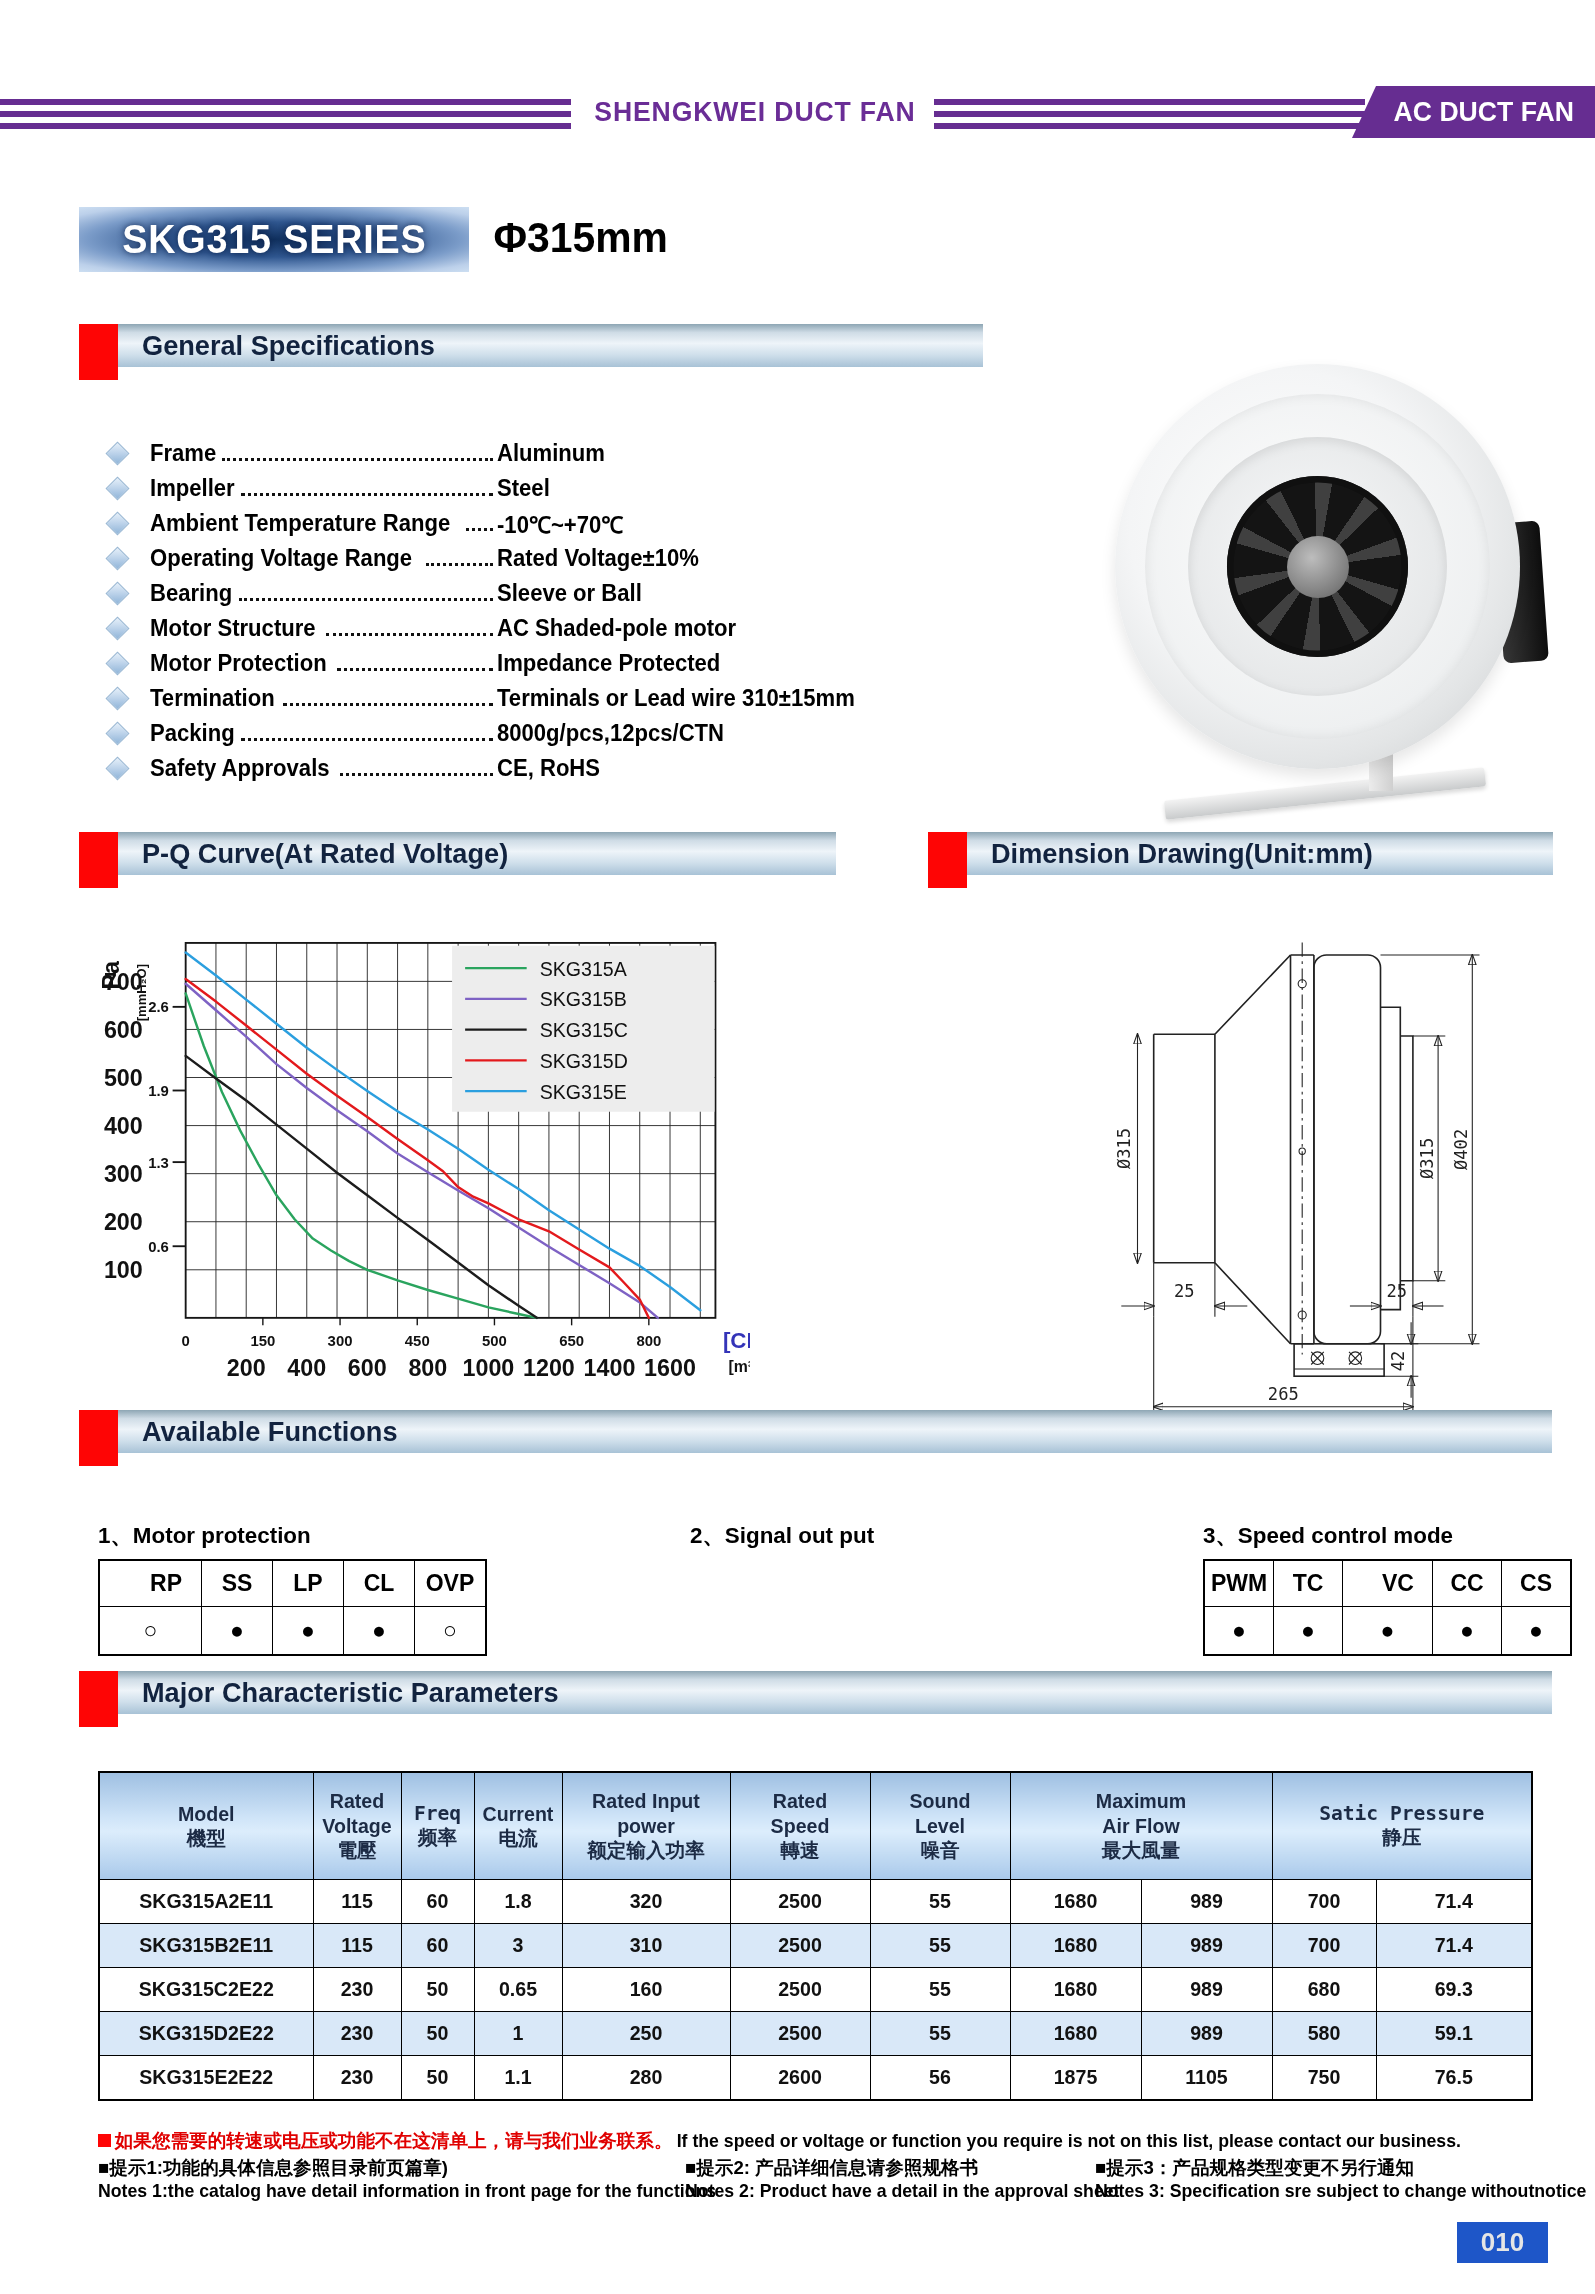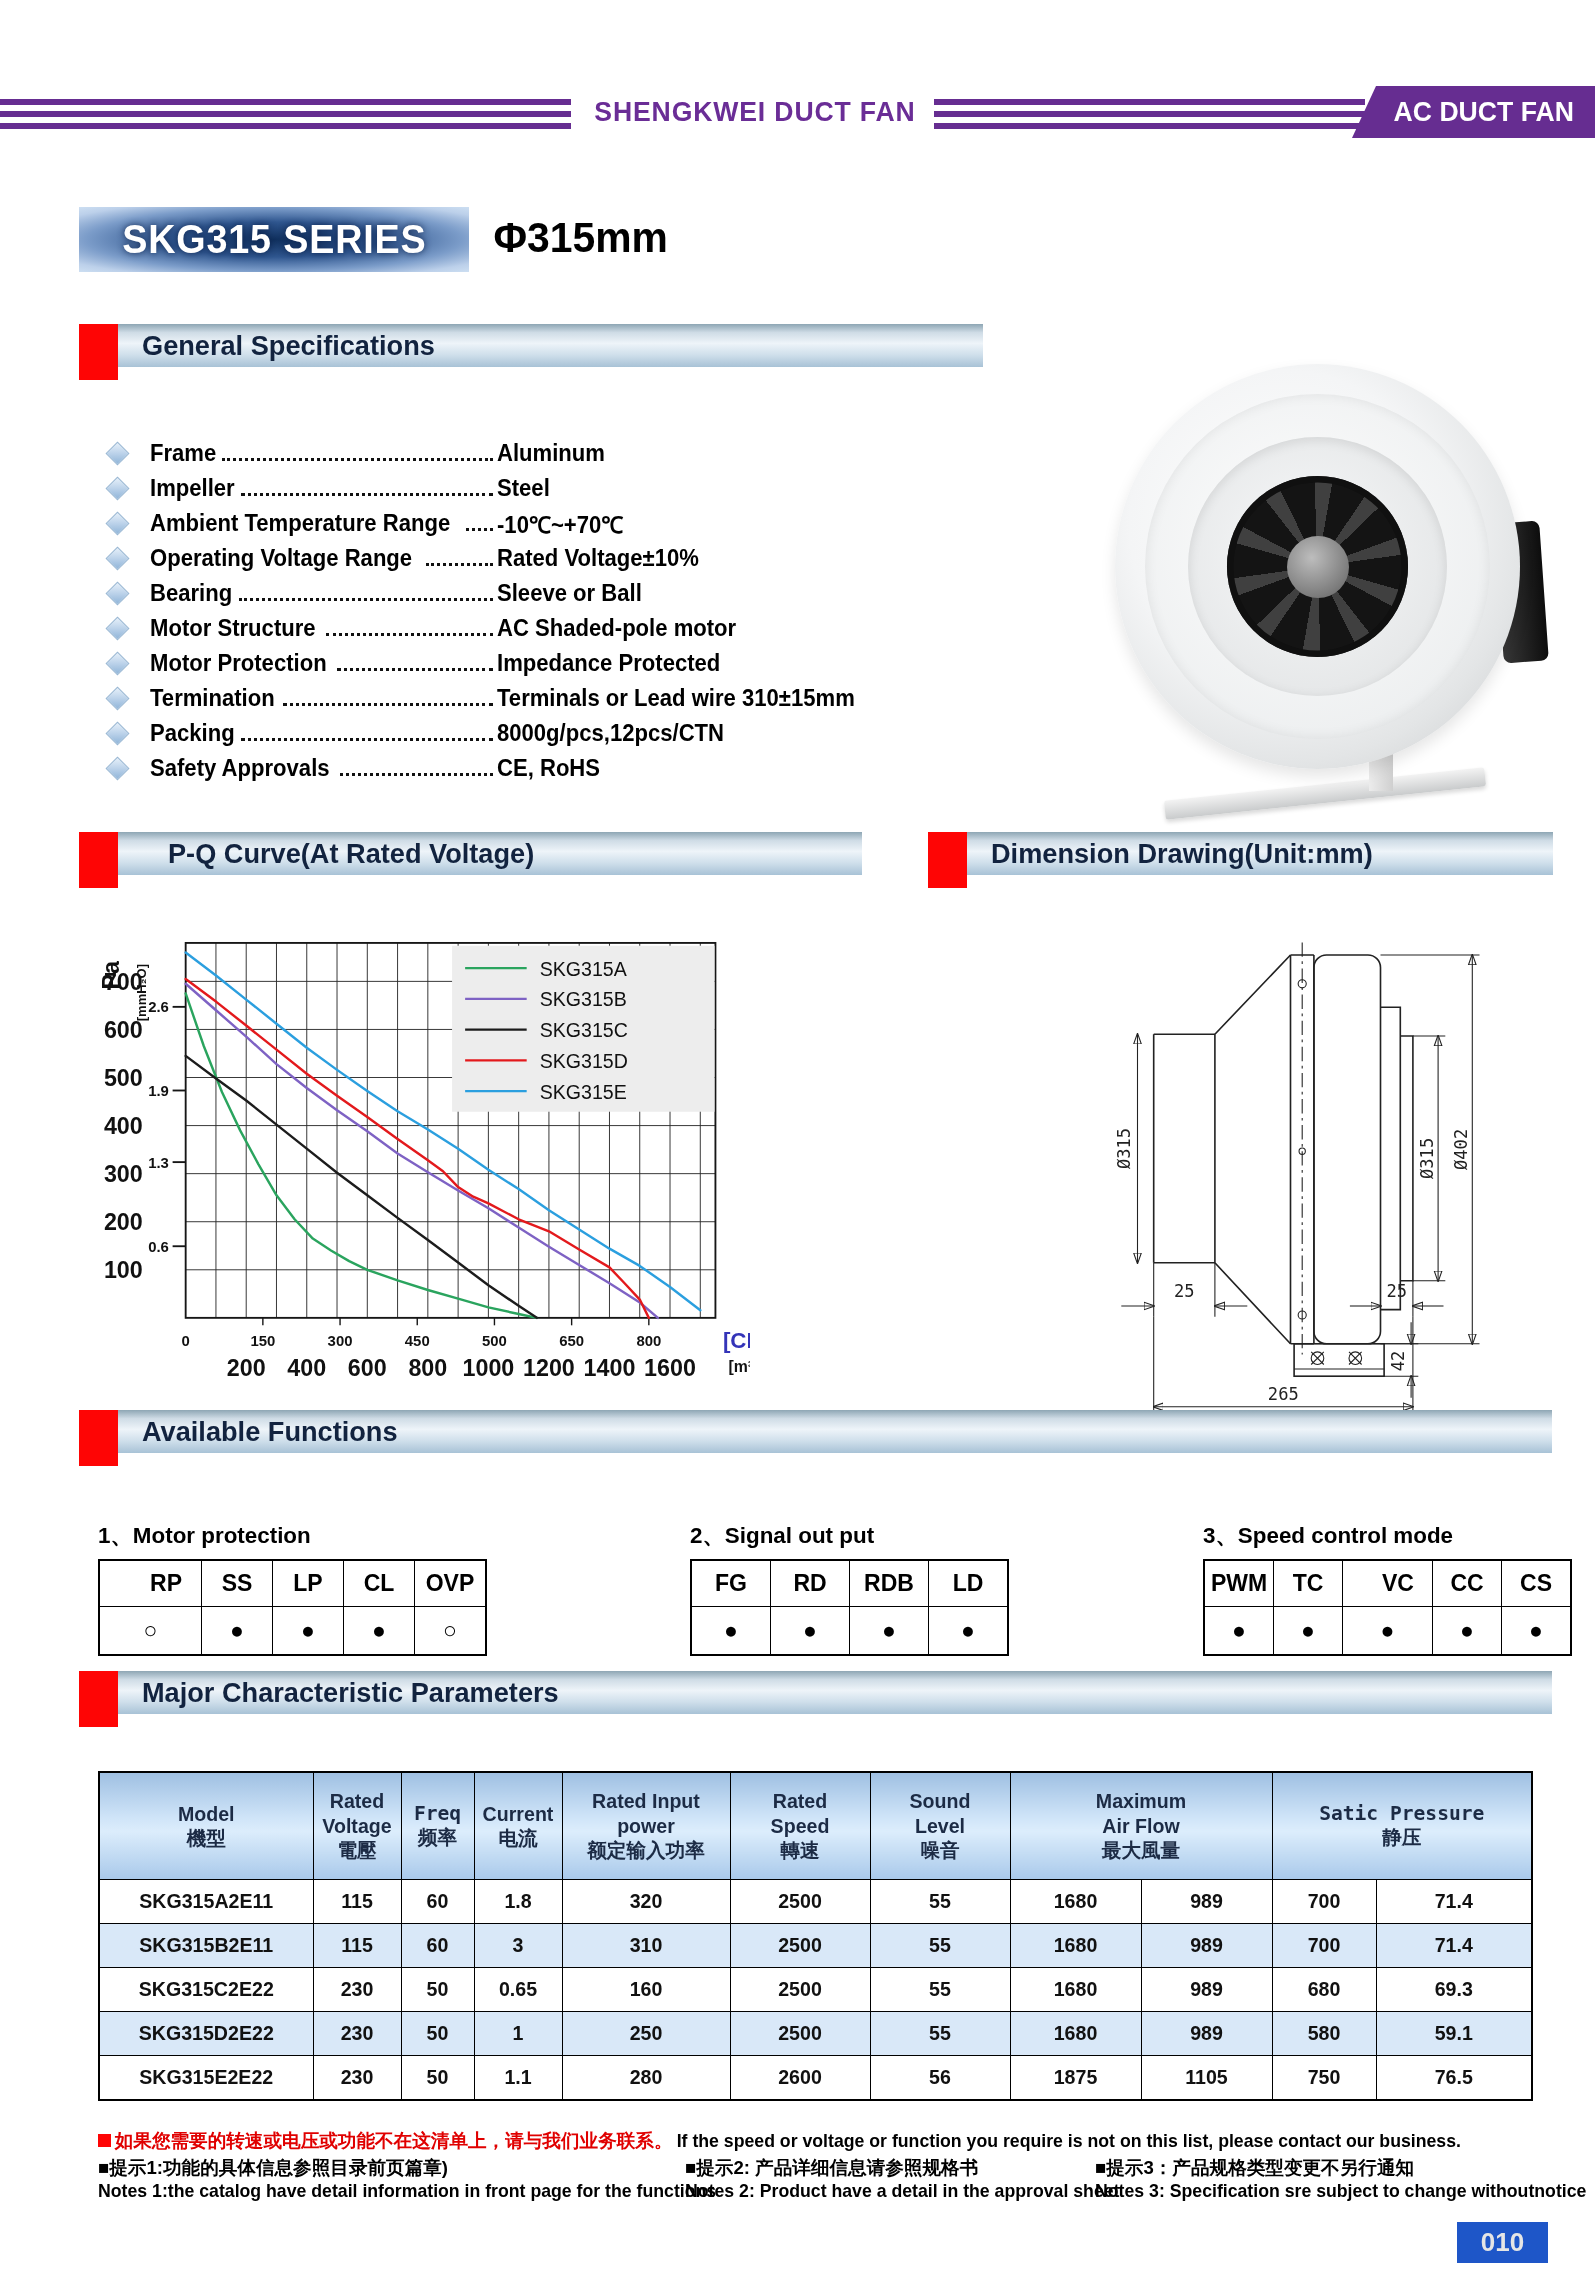--- a/index.html
+++ b/index.html
@@ -230,21 +230,21 @@
     <span class="f-handle"></span>
     <span class="f-base"></span>
     <span class="f-foot"></span>
     <span class="f-outer"></span>
     <span class="f-r2"></span>
     <span class="f-r3"></span>
     <span class="f-imp"></span>
     <span class="f-hub"></span>
   </div>
 
-  <div class="secbar" style="left:79px;top:832px;width:757px;padding-left:26px;">
+  <div class="secbar" style="left:79px;top:832px;width:757px;">
     <span class="redsq"></span>
     <span class="seclabel">P-Q Curve(At Rated Voltage)</span>
   </div>
   <div class="secbar" style="left:928px;top:832px;width:625px;">
     <span class="redsq"></span>
     <span class="seclabel">Dimension Drawing(Unit:mm)</span>
   </div>
 
   <div class="chart-wrap">
     <svg id="pqsvg" width="653" height="471" viewBox="0 0 700 505">
@@ -414,36 +414,20 @@
               <td class="dot-filled">●</td>
               <td class="dot-filled">●</td>
               <td class="dot-filled">●</td>
               <td class="dot-open">○</td>
             </tr>
           </tbody>
         </table>
       </div>
       <div class="func-block" style="left: 690px; top: 1520px;">
         <div class="func-title">2、Signal out put</div>
-        <table class="func-table">
-          <tbody>
-            <tr class="fhead">
-              <td style="width: 76px;">FG</td>
-              <td style="width: 76px;">RD</td>
-              <td style="width: 76px;">RDB</td>
-              <td style="width: 76px;">LD</td>
-            </tr>
-            <tr class="fvals">
-              <td class="dot-filled">●</td>
-              <td class="dot-filled">●</td>
-              <td class="dot-filled">●</td>
-              <td class="dot-filled">●</td>
-            </tr>
-          </tbody>
-        </table>
       </div>
       <div class="func-block" style="left: 1203px; top: 1520px;">
         <div class="func-title">3、Speed control mode</div>
         <table class="func-table">
           <tbody>
             <tr class="fhead">
               <td style="width: 66px;">PWM</td>
               <td style="width: 66px;">TC</td>
               <td style="width: 66px; padding-left: 22px;">VC</td>
               <td style="width: 66px;">CC</td>

